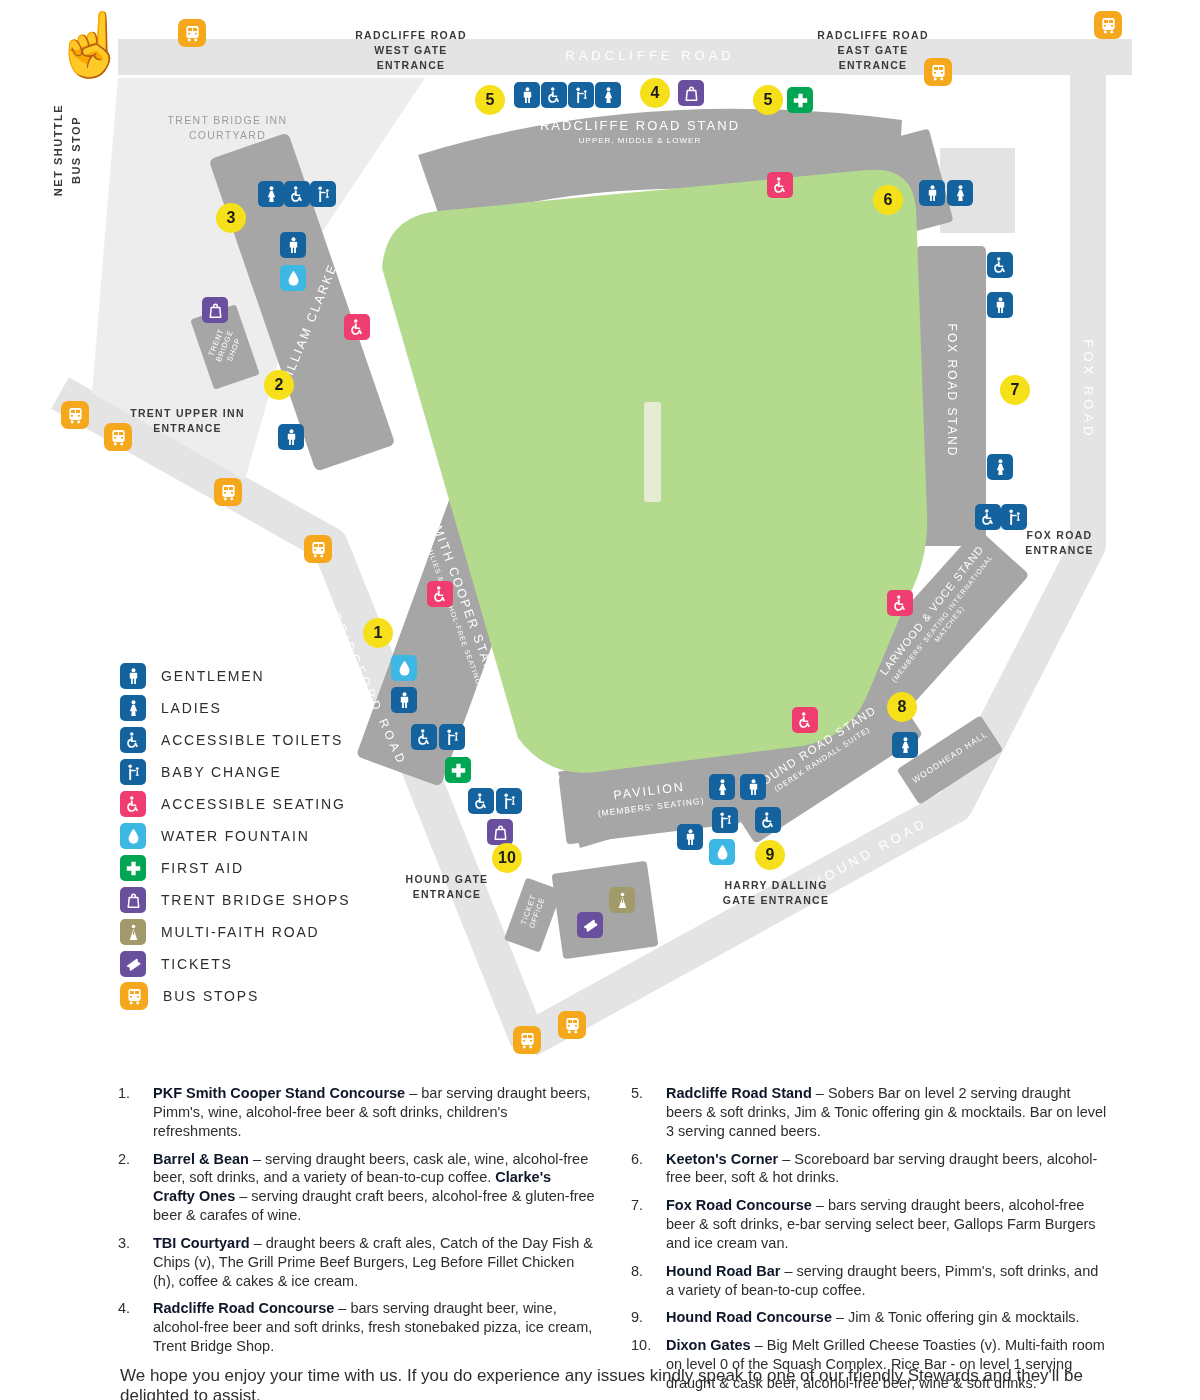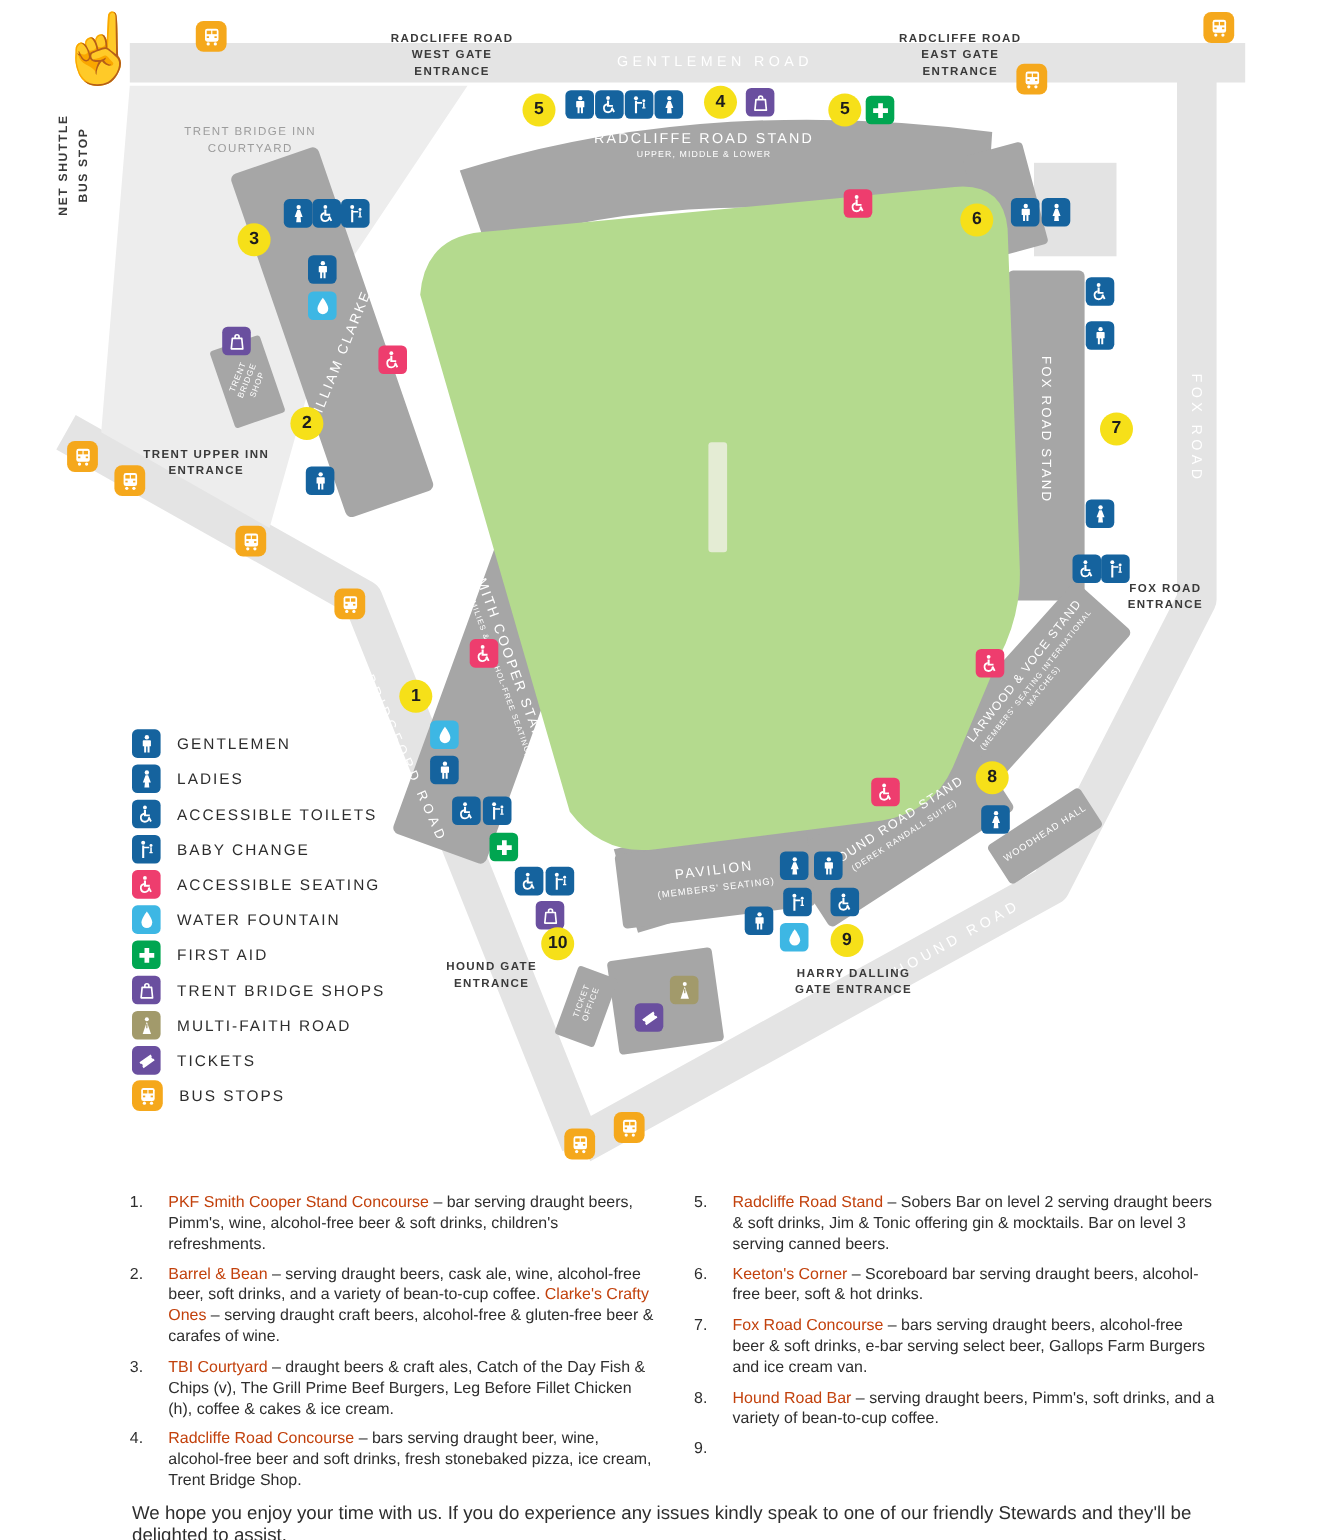--- a/index.html
+++ b/index.html
@@ -35,21 +35,21 @@
   .legend{position:absolute;left:120px;top:663px;display:flex;flex-direction:column;gap:6px;}
   .lrow{display:flex;align-items:center;height:26px;}
   .lrow .badge{position:relative;flex:none;}
   .llab{padding-left:15px;font-size:14px;letter-spacing:1.8px;color:#2d2d2d;font-weight:400;}
   
   .notes{position:absolute;left:118px;top:1084px;width:990px;display:flex;gap:36px;}
   .ncol{flex:1;display:flex;flex-direction:column;gap:9px;}
   .note{display:flex;gap:9px;font-size:14.5px;color:#2e2e2e;line-height:1.3;}
   .note .num{width:26px;flex:none;}
   .note p{margin:0;}
-  .note b{font-weight:400;color:#c2410c;}
+  .note b{font-weight:700;color:#0f172a;}
   .footer{position:absolute;left:120px;top:1366px;width:1020px;font-size:17px;color:#2e2e2e;}
 </style>
 </head>
 <body>
 
 <svg width="0" height="0" style="position:absolute" aria-hidden="true">
 <defs>
   <symbol id="i-man" viewBox="0 0 24 24">
         <circle cx="12" cy="4.1" r="2.5"></circle>
         <path d="M8.2 7.4h7.6c.5 0 .9.4.9.9v6.2h-1.6v7h-2.3v-6.7h-1.6v6.7H8.9v-7H7.3V8.3c0-.5.4-.9.9-.9z"></path>
@@ -132,21 +132,21 @@
     <path d="M382 268 Q386 216 438 211 L868 170 Q912 166 916 208 L927 515 Q929 558 908 598 L866 698 Q848 738 802 746 L596 772 Q548 778 518 738 Z" fill="#b4da8e"></path>
     <rect x="644" y="402" width="17" height="100" rx="3" fill="#e4ecd4"></rect>
   </svg>
 
   <div class="hand">☝</div>
   <div class="shuttle">
     <span>NET SHUTTLE</span>
     <span>BUS STOP</span>
   </div>
 
-  <div class="roadlbl" style="left:545px;top:48px;width:210px">GENTLEMEN ROAD</div>
+  <div class="roadlbl" style="left:545px;top:48px;width:210px">RADCLIFFE ROAD</div>
   <div class="roadlbl" style="left:1018px;top:382px;width:140px;transform:rotate(90deg)">FOX ROAD</div>
   <div class="roadlbl" style="left:785px;top:845px;width:170px;transform:rotate(-29deg)">HOUND ROAD</div>
   <div class="roadlbl" style="left:288px;top:680px;width:160px;font-size:12px;transform:rotate(66deg)">BRIDGFORD ROAD</div>
 
   <div class="lbl" style="left:352px;top:28px;width:118px">RADCLIFFE ROAD WEST GATE ENTRANCE</div>
   <div class="lbl" style="left:814px;top:28px;width:118px">RADCLIFFE ROAD EAST GATE ENTRANCE</div>
   <div class="lbl gray" style="left:150px;top:113px;width:155px">TRENT BRIDGE INN COURTYARD</div>
   <div class="lbl" style="left:120px;top:406px;width:135px">TRENT UPPER INN ENTRANCE</div>
   <div class="lbl" style="left:1002px;top:528px;width:115px">FOX ROAD ENTRANCE</div>
   <div class="lbl" style="left:388px;top:872px;width:118px">HOUND GATE ENTRANCE</div>
@@ -585,17 +585,22 @@
     <div class="note">
       <span class="num">7.</span>
       <p><b>Fox Road Concourse</b><span> – bars serving draught beers, alcohol-free beer &amp; soft drinks, e-bar serving select beer, Gallops Farm Burgers and ice cream van.</span></p>
     </div>
     <div class="note">
       <span class="num">8.</span>
       <p><b>Hound Road Bar</b><span> – serving draught beers, Pimm's, soft drinks, and a variety of bean-to-cup coffee.</span></p>
     </div>
     <div class="note">
       <span class="num">9.</span>
+      <p><b>Hound Road Concourse</b><span> – Jim &amp; Tonic offering gin &amp; mocktails.</span></p>
+    </div>
+    <div class="note">
+      <span class="num">10.</span>
+      <p><b>Dixon Gates</b><span> – Big Melt Grilled Cheese Toasties (v). Multi-faith room on level 0 of the Squash Complex. Rice Bar - on level 1 serving draught &amp; cask beer, alcohol-free beer, wine &amp; soft drinks.</span></p>
     </div>
   </div>
 </div>
 
 <div class="footer">We hope you enjoy your time with us.  If you do experience any issues kindly speak to one of our friendly Stewards and they'll be delighted to assist.</div>
 
 </body></html>

